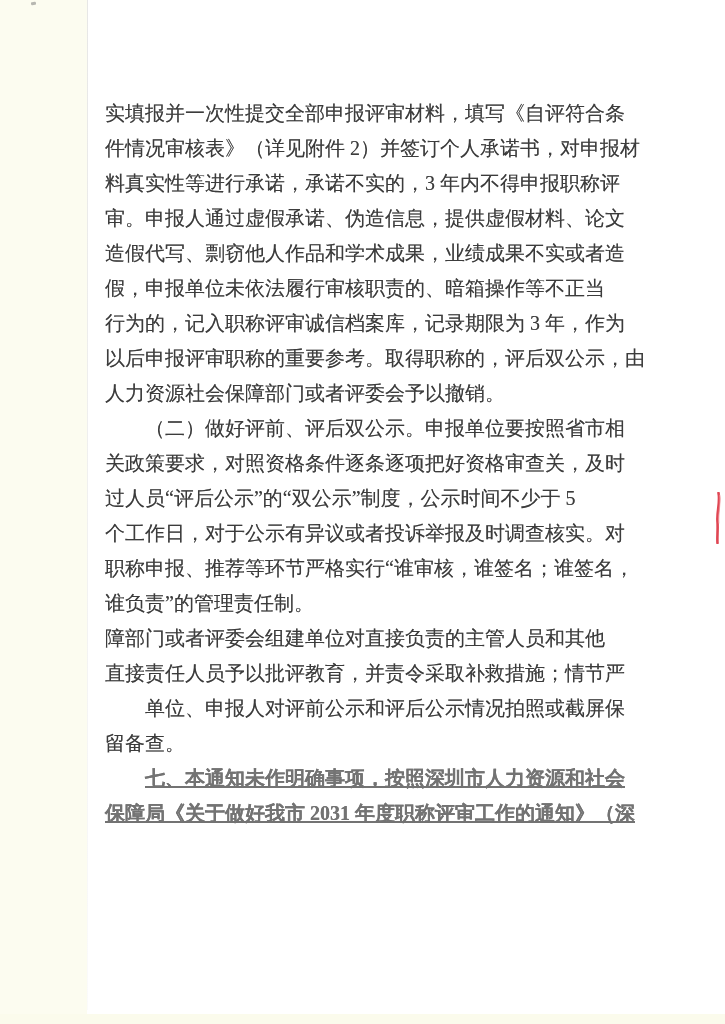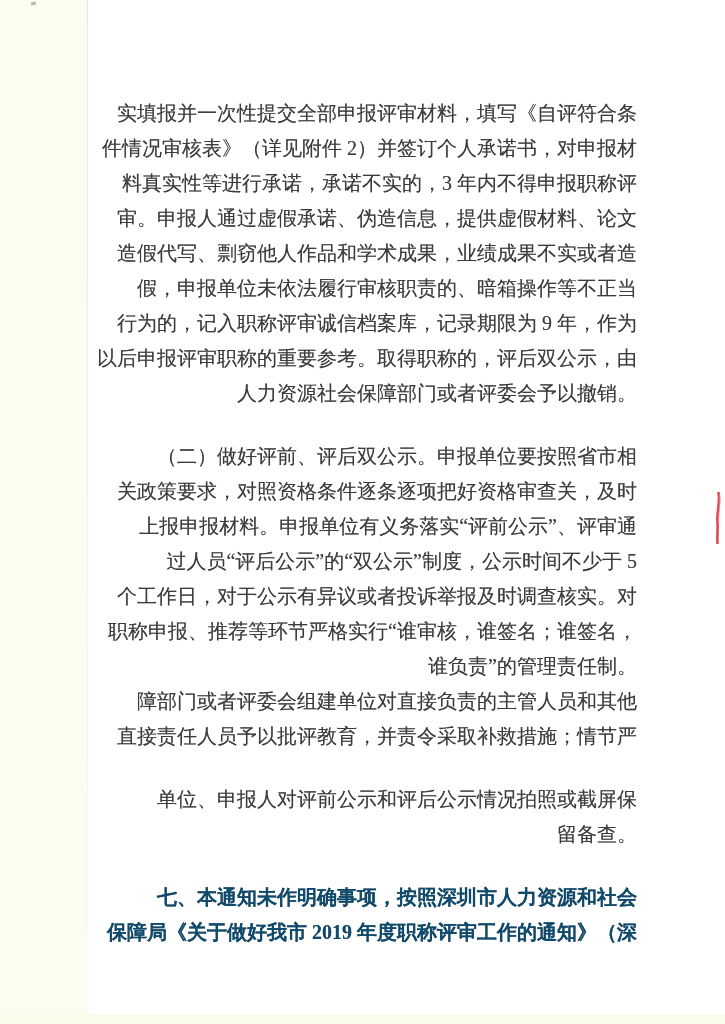--- a/index.html
+++ b/index.html
@@ -43,42 +43,41 @@
     position: absolute;
     left: 31px; top: 2px;
     width: 5px; height: 3px;
     background: rgba(100,100,100,0.45);
     border-radius: 1px;
     transform: rotate(-8deg);
   }
   
   .doc-body {
     position: absolute;
-    left: 92px;
+    left: 105px;
     top: 96px;
     width: 545px;
-    text-align: right;
   }
   .line {
     height: 35px;
     line-height: 35px;
     font-size: 20px;
     letter-spacing: 0px;
     color: #3c3c3c;
     white-space: nowrap;
     text-shadow: 0 0 0.4px rgba(60,60,60,0.55);
   }
   .line.indent {
     padding-left: 40px;
-    margin-top: 28px;
   }
   .para.bold .line {
     font-weight: 700;
-    color: #0c4a6e;
+    color: #737373;
     text-shadow: 0 0 0.5px rgba(20,20,20,0.6);
+    text-decoration: underline;
   }
   
   .red-mark {
     position: absolute;
     left: 711px;
     top: 492px;
     width: 12px;
     height: 52px;
   }
 </style>
@@ -91,43 +90,42 @@
 <div class="speck"></div>
 
 <div class="doc-body" id="doc-body">
     <div class="para">
       <div class="line">实填报并一次性提交全部申报评审材料，填写《自评符合条</div>
       <div class="line">件情况审核表》（详见附件 2）并签订个人承诺书，对申报材</div>
       <div class="line">料真实性等进行承诺，承诺不实的，3 年内不得申报职称评</div>
       <div class="line">审。申报人通过虚假承诺、伪造信息，提供虚假材料、论文</div>
       <div class="line">造假代写、剽窃他人作品和学术成果，业绩成果不实或者造</div>
       <div class="line">假，申报单位未依法履行审核职责的、暗箱操作等不正当</div>
-      <div class="line">行为的，记入职称评审诚信档案库，记录期限为 9 年，作为</div>
+      <div class="line">行为的，记入职称评审诚信档案库，记录期限为 3 年，作为</div>
       <div class="line">以后申报评审职称的重要参考。取得职称的，评后双公示，由</div>
       <div class="line">人力资源社会保障部门或者评委会予以撤销。</div>
     </div>
     <div class="para">
       <div class="line indent">（二）做好评前、评后双公示。申报单位要按照省市相</div>
       <div class="line">关政策要求，对照资格条件逐条逐项把好资格审查关，及时</div>
-      <div class="line">上报申报材料。申报单位有义务落实“评前公示”、评审通</div>
       <div class="line">过人员“评后公示”的“双公示”制度，公示时间不少于 5</div>
       <div class="line">个工作日，对于公示有异议或者投诉举报及时调查核实。对</div>
       <div class="line">职称申报、推荐等环节严格实行“谁审核，谁签名；谁签名，</div>
       <div class="line">谁负责”的管理责任制。</div>
     </div>
     <div class="para">
       <div class="line">障部门或者评委会组建单位对直接负责的主管人员和其他</div>
       <div class="line">直接责任人员予以批评教育，并责令采取补救措施；情节严</div>
     </div>
     <div class="para">
       <div class="line indent">单位、申报人对评前公示和评后公示情况拍照或截屏保</div>
       <div class="line">留备查。</div>
     </div>
     <div class="para bold">
       <div class="line indent">七、本通知未作明确事项，按照深圳市人力资源和社会</div>
-      <div class="line">保障局《关于做好我市 2019 年度职称评审工作的通知》（深</div>
+      <div class="line">保障局《关于做好我市 2031 年度职称评审工作的通知》（深</div>
     </div>
   </div>
 
 <svg class="red-mark" viewBox="0 0 12 52" xmlns="http://www.w3.org/2000/svg">
   <path d="M7.5,1 C9.5,10 5.5,20 6.5,30 C7,38 6,46 6.5,51" fill="none" stroke="#dd3240" stroke-width="2.6" stroke-linecap="round" opacity="0.9"></path>
   <path d="M8.5,3 C10,11 7,22 7.8,31" fill="none" stroke="#ef8a92" stroke-width="1.2" stroke-linecap="round" opacity="0.7"></path>
 </svg>
 
 </body></html>

